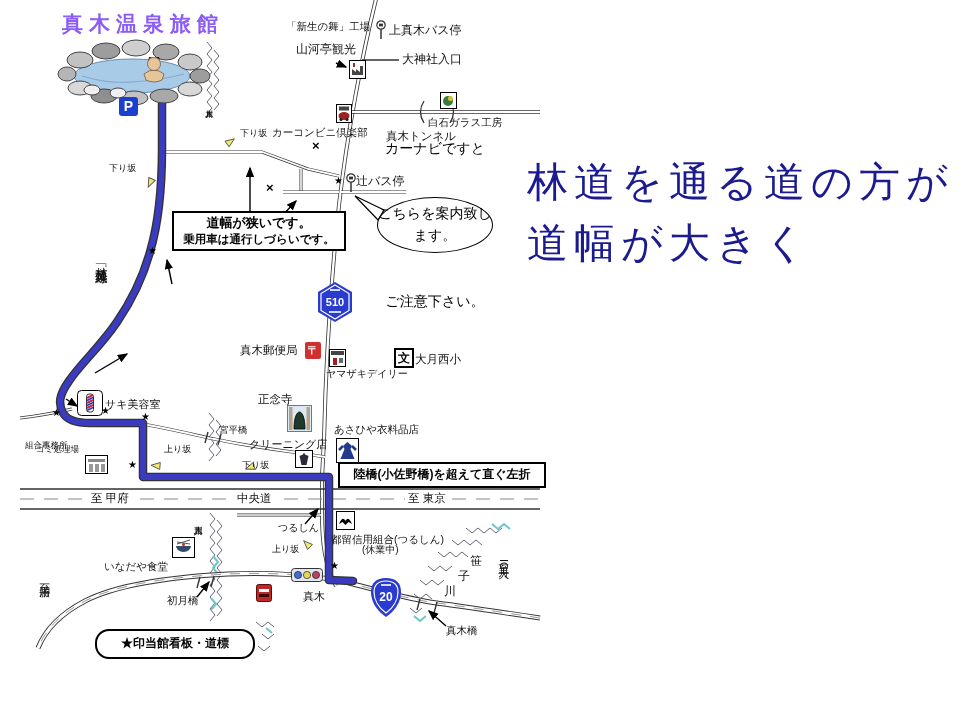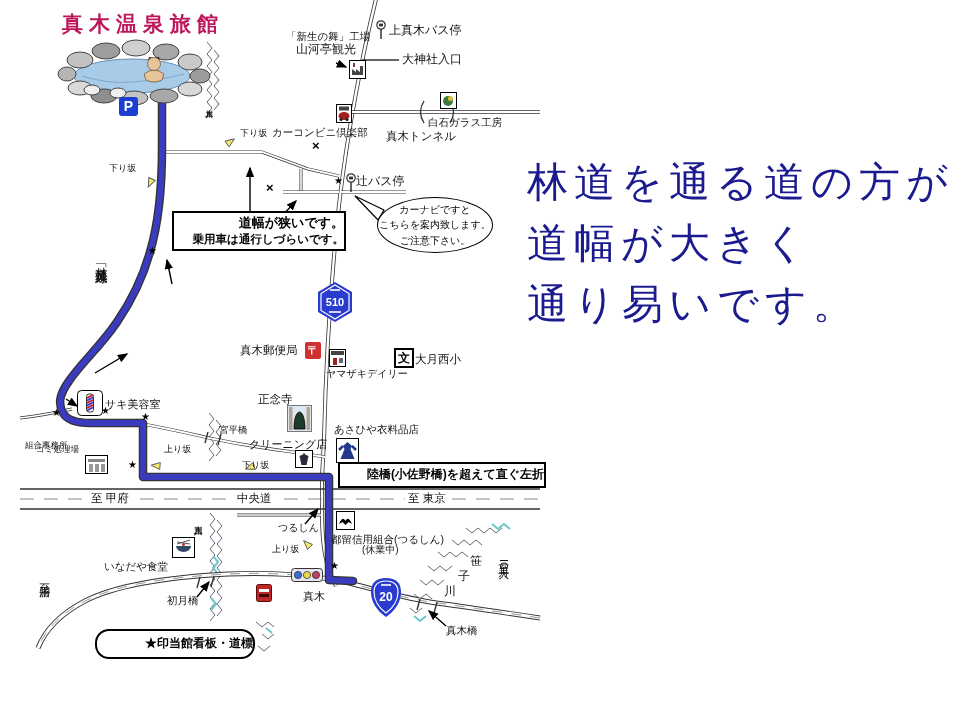--- a/index.html
+++ b/index.html
@@ -1,35 +1,35 @@
 <!DOCTYPE html>
 <html><head>
 <meta charset="utf-8">
 <style>
   html,body{margin:0;padding:0;background:#fff;}
   #stage{position:relative;width:960px;height:720px;background:#fff;overflow:hidden;
          font-family:"Liberation Sans",sans-serif;outline:1px solid #d8d8d8;}
   .lbl{position:absolute;font-size:11px;color:#111;white-space:nowrap;line-height:1.15;z-index:5;}
   .vert{writing-mode:vertical-rl;}
   .onroad{background:#fff;padding:0 3px;}
-  .mapbox{position:absolute;border:2px solid #000;background:#fff;text-align:right;
+  .mapbox{position:absolute;border:2px solid #000;background:#fff;text-align:center;
           font-weight:bold;color:#000;z-index:6;}
   .stamp{position:absolute;z-index:6;color:#000;}
   .star{font-size:10px;}
   .cross{font-size:13px;font-weight:bold;}
   .icon{position:absolute;z-index:6;}
   #note{position:absolute;left:527px;top:152px;width:433px;z-index:4;
         font-family:Liberation Sans, sans-serif;}
   #note div{font-size:41px;letter-spacing:6px;line-height:61px;white-space:nowrap;}
   #title{position:absolute;left:62px;top:10px;font-family:"Liberation Serif","DejaVu Serif",serif;
-         font-size:21px;font-weight:bold;letter-spacing:6px;color:#be185d;z-index:6;}
+         font-size:21px;font-weight:bold;letter-spacing:6px;color:#8b5cf6;z-index:6;}
   .shield{position:absolute;z-index:6;}
   .bubble{position:absolute;left:377px;top:197px;width:114px;height:54px;border:1.5px solid #000;
           border-radius:50%;background:#fff;z-index:6;display:flex;flex-direction:column;
-          justify-content:center;text-align:center;font-size:10px;line-height:1.55;color:#000;}
+          justify-content:center;text-align:center;font-size:14px;line-height:1.55;color:#000;gap:44px;}
   svg{display:block;}
 </style>
 </head>
 <body>
 
 <div id="stage">
 
   <svg width="960" height="720" viewBox="0 0 960 720" style="position:absolute;left:0;top:0;z-index:1">
     <defs>
       <marker id="ah" markerWidth="9" markerHeight="8" refX="6.5" refY="3" orient="auto">
@@ -153,42 +153,41 @@
         <path d="M92,34 q10,-8 20,0 l-2,6 q-8,4 -16,0 Z" fill="#e8c49a" stroke="#7a5a3a" stroke-width="0.8"></path>
         <circle cx="102" cy="24" r="6.5" fill="#e8c49a" stroke="#7a5a3a" stroke-width="0.8"></circle>
         <path d="M96,21 a6.5,6.5 0 0 1 12,0 l-1,-4 -10,0 Z" fill="#222"></path>
       </g>
     </g>
   </svg>
 
   <div id="note" style="color:#1b1b8f">
     <div>林道を通る道の方が</div>
     <div>道幅が大きく</div>
-    <div>通り易いです。</div>
   </div>
 
   <div id="title">真木温泉旅館</div>
 
   <div class="mapbox" style="left:172px;top:211px;width:170px;height:35px;padding-top:1px;">
     <div style="font-size:13px;">道幅が狭いです。</div>
     <div style="font-size:11.5px;">乗用車は通行しづらいです。</div>
   </div>
 
   <div class="mapbox" style="left:338px;top:462px;width:204px;height:22px;font-size:12px;line-height:21px;">陸橋(小佐野橋)を超えて直ぐ左折</div>
 
   <div class="mapbox" style="left:95px;top:629px;width:156px;height:26px;border-radius:14px;font-size:12px;line-height:24px;">★印当館看板・道標</div>
 
   <div class="bubble">
     <div>カーナビですと</div>
     <div>こちらを案内致します。</div>
     <div>ご注意下さい。</div>
   </div>
 
   <div class="lbl" style="left:389px;top:24px;font-size:12px;">上真木バス停</div>
-  <div class="lbl" style="left:286px;top:30px;font-size:10.5px;">「新生の舞」工場</div>
+  <div class="lbl" style="left:286px;top:20px;font-size:10.5px;">「新生の舞」工場</div>
   <div class="lbl" style="left:296px;top:43px;font-size:12px;">山河亭観光</div>
   <div class="lbl" style="left:402px;top:53px;font-size:12px;">大神社入口</div>
   <div class="lbl" style="left:428px;top:81px;font-size:10.5px;margin-top:35px;">白石ガラス工房</div>
   <div class="lbl" style="left:386px;top:130px;font-size:11.5px;">真木トンネル</div>
   <div class="lbl" style="left:272px;top:126px;font-size:10.5px;">カーコンビニ倶楽部</div>
   <div class="lbl" style="left:240px;top:128px;font-size:9px;">下り坂</div>
   <div class="lbl" style="left:109px;top:163px;font-size:9px;">下り坂</div>
   <div class="lbl" style="left:356px;top:175px;font-size:12px;">辻バス停</div>
   <div class="lbl vert" style="left:94px;top:257px;font-size:12.5px;letter-spacing:1px;">林道「越又線」</div>
   <div class="lbl vert" style="left:204px;top:103px;font-size:8px;">真木川</div>

